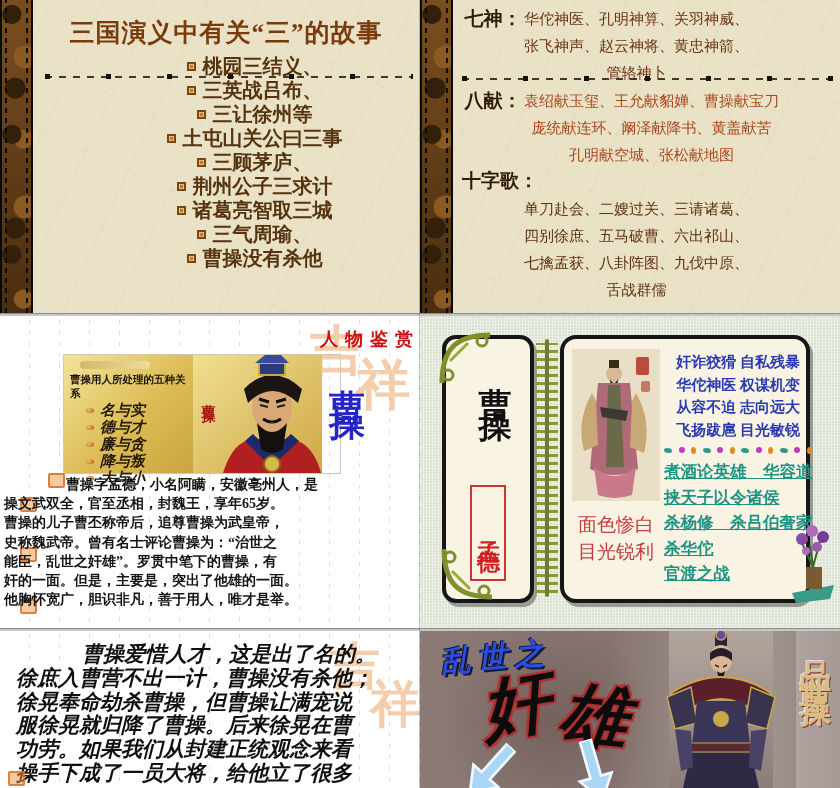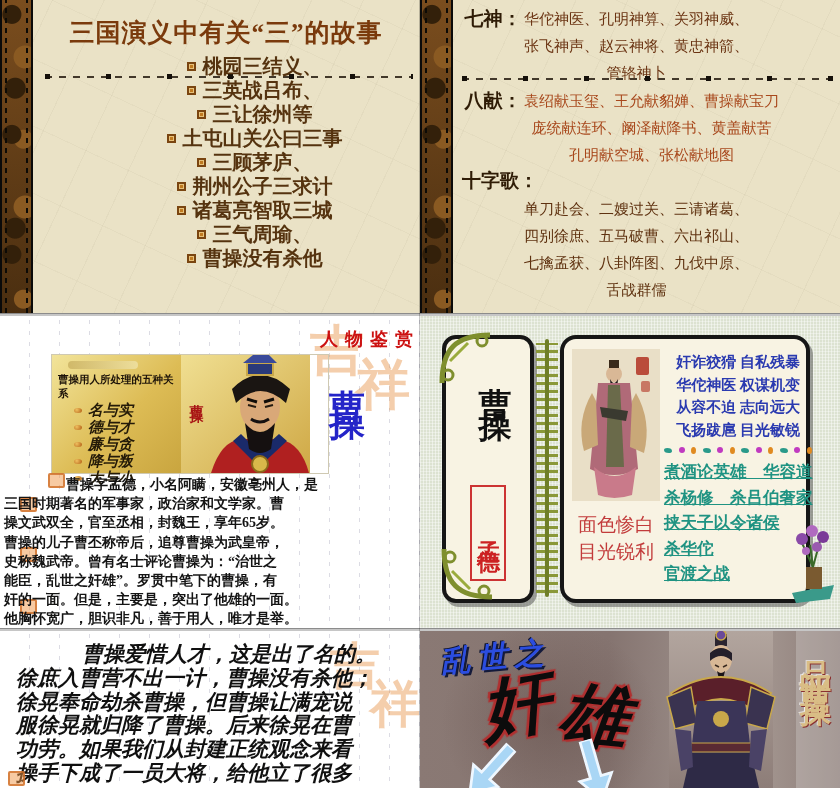--- a/index.html
+++ b/index.html
@@ -55,21 +55,21 @@
   .paper { background-color:#ffffff;
     background-image:
       repeating-linear-gradient(0deg, #fff 0 7px, rgba(255,255,255,0) 7px 11px),
       repeating-linear-gradient(90deg, transparent 0 29px, #dcdce4 29px 30px); }
   .wm-char { position:absolute; color:rgba(228,138,58,.42); font-weight:bold; }
   .stamp { position:absolute; width:17px; height:15px; background:rgba(240,150,70,.5);
     border:2px solid rgba(205,105,35,.75); border-radius:2px; }
 
   .s3-title { position:absolute; left:0; right:0; top:12px; text-align:right;
     font-size:18px; font-weight:bold; color:#cc1111; letter-spacing:7px; }
-  .s3-img { position:absolute; left:52px; top:40px; width:276px; height:118px; display:flex;
+  .s3-img { position:absolute; left:64px; top:40px; width:276px; height:118px; display:flex;
     box-shadow:0 0 0 1px #cfc9b2;font-family:Liberation Mono, monospace; }
   .gold-panel { width:129px; height:118px; padding:6px 4px 0 6px;
     background:linear-gradient(135deg,#f2e49a,#ddbc55 55%,#c9a53f); }
   .gp-head { width:70px; height:8px; margin:0 0 4px 10px; border-radius:4px;
     background:linear-gradient(90deg,#c9b060,#efe3a8); opacity:.8; }
   .gp-title { font-size:10.5px; font-weight:bold; color:#1c1208; letter-spacing:0; }
   .g-item { display:flex; align-items:center; height:15px; margin-left:16px; margin-top:2px;
     font-size:15px; font-weight:bold; font-style:italic; color:#241a08; }
   .gdot { width:8px; height:5px; border-radius:50%; margin-right:6px;
     background:radial-gradient(circle at 35% 35%, #f0c060, #b05a10); }
@@ -281,21 +281,20 @@
 
     <div class="s3-name">曹操</div>
 
     <div class="stamp" style="left:48px;top:158px;"></div>
     <div class="stamp" style="left:20px;top:182px;"></div>
     <div class="stamp" style="left:20px;top:232px;"></div>
     <div class="stamp" style="left:20px;top:284px;"></div>
 
     <div class="s3-body">
       <div class="ind1">曹操字孟德，小名阿瞒，安徽亳州人，是</div>
-      <div>三国时期著名的军事家，政治家和文学家。曹</div>
       <div>操文武双全，官至丞相，封魏王，享年65岁。</div>
       <div>曹操的儿子曹丕称帝后，追尊曹操为武皇帝，</div>
       <div>史称魏武帝。曾有名士评论曹操为：“治世之</div>
       <div>能臣，乱世之奸雄”。罗贯中笔下的曹操，有</div>
       <div>奸的一面。但是，主要是，突出了他雄的一面。</div>
       <div>他胸怀宽广，胆识非凡，善于用人，唯才是举。</div>
     </div>
   </div>
 
   <div class="slide greenbg" style="left:420px;top:315px;width:420px;height:313px;">
@@ -354,22 +353,22 @@
             <span class="orn o"></span>
             <span class="orn t"></span>
             <span class="orn m"></span>
             <span class="orn o"></span>
             <span class="orn t"></span>
             <span class="orn m"></span>
             <span class="orn o"></span>
         </div>
         <div class="s4-events">
           <div>煮酒论英雄　华容道</div>
+          <div>挟天子以令诸侯</div>
           <div>杀杨修　杀吕伯奢家</div>
-          <div>挟天子以令诸侯</div>
           <div>杀华佗</div>
           <div>官渡之战</div>
         </div>
       </div>
     </div>
     <svg class="flower" width="46" height="90" viewBox="0 0 46 90">
       <path d="M2 78 L44 70 L40 84 L6 88 Z" fill="#3a9a8a"></path>
       <rect x="16" y="52" width="16" height="22" fill="#7a5a30"></rect>
       <path d="M23 52 L20 30 M23 52 L30 26 M23 52 L12 28" stroke="#3a6a2a" stroke-width="2" fill="none"></path>
       <circle cx="12" cy="24" r="6" fill="#8a4aa8"></circle>

